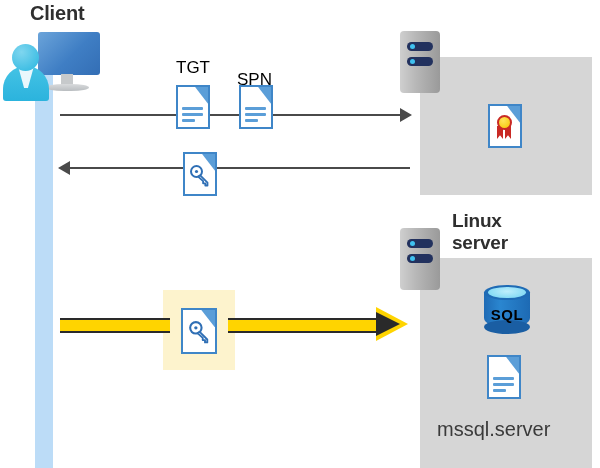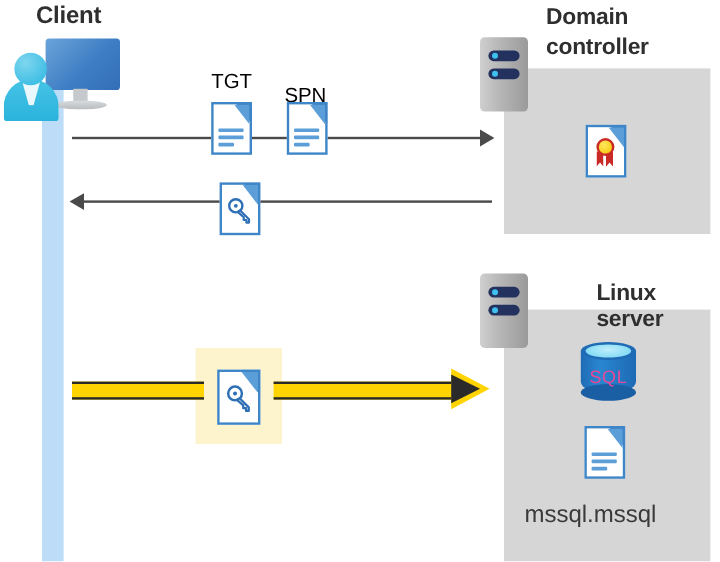--- a/index.html
+++ b/index.html
@@ -5,21 +5,21 @@
   html,body{margin:0;padding:0;background:#fff;}
   body{width:600px;height:468px;position:relative;overflow:hidden;
        font-family:"Liberation Sans","DejaVu Sans",sans-serif;}
   .stage{position:absolute;left:0;top:0;width:520px;height:468px;}
   .abs{position:absolute;}
 
   
   .title{font-weight:bold;color:#2f2f2f;letter-spacing:-0.2px;}
   #client-title{left:30px;top:2px;font-size:20px;}
   #dc-title{left:455px;top:2px;font-size:19px;line-height:25px;width:140px;}
-  #linux-title{left:452px;top:234px;font-size:19px;margin-left:45px;}
+  #linux-title{left:452px;top:210px;font-size:19px;}
 
   
   #lifeline{left:35px;top:70px;width:18px;height:398px;background:#bcdcf7;}
 
   
   .panel{background:#d6d6d6;}
   #dc-panel{left:420px;top:57px;width:172px;height:138px;}
   #linux-panel{left:420px;top:258px;width:172px;height:210px;}
 
   
@@ -107,36 +107,35 @@
   #sql-body{position:absolute;left:0;top:8px;width:46px;height:36px;
       background:linear-gradient(to right,#1f6bb5 0%,#2a86d0 35%,#1d6ab4 100%);
       border-radius:0 0 23px 23px/0 0 10px 10px;}
   #sql-bottom{position:absolute;left:0;top:36px;width:46px;height:14px;border-radius:50%;
       background:#1a5ea3;}
   #sql-top{position:absolute;left:0;top:1px;width:46px;height:15px;border-radius:50%;
       background:#1f6bb5;}
   #sql-top2{position:absolute;left:4px;top:3px;width:38px;height:11px;border-radius:50%;
       background:radial-gradient(ellipse at 50% 40%,#bfeefc,#6fd4f2);}
   #sql-text{position:absolute;left:0;top:22px;width:46px;text-align:center;
-      color:#ec4899;font-size:15px;font-weight:normal;letter-spacing:0.5px;}
+      color:#000000;font-size:15px;font-weight:bold;letter-spacing:0.5px;}
 
   #keytab-label{left:437px;top:418px;font-size:20px;color:#3a3a3a;}
 </style>
 </head>
 <body>
 
 <div class="stage">
 
   <div class="abs panel" id="dc-panel"></div>
   <div class="abs panel" id="linux-panel"></div>
 
   <div class="abs" id="lifeline"></div>
 
   <div class="abs title" id="client-title">Client</div>
-  <div class="abs title" id="dc-title">Domain controller</div>
   <div class="abs title" id="linux-title">Linux server</div>
 
   <div class="abs" id="client-monitor"></div>
   <div class="abs" id="client-neck"></div>
   <div class="abs" id="client-base"></div>
   <div class="abs" id="client-body"></div>
   <div class="abs" id="client-collar"></div>
   <div class="abs" id="client-head"></div>
 
   <div class="abs server" id="dc-server">
@@ -230,15 +229,15 @@
 
   <div class="doc" id="doc-keytab">
     <div class="page"></div>
       <div class="fold"></div>
       <div class="fold2"></div>
     <div class="txtline" style="left:6px;top:22px;width:21px;"></div>
     <div class="txtline" style="left:6px;top:28px;width:21px;"></div>
     <div class="txtline" style="left:6px;top:34px;width:13px;"></div>
   </div>
 
-  <div class="abs" id="keytab-label">mssql.mssql</div>
+  <div class="abs" id="keytab-label">mssql.server</div>
 
 </div>
 
 </body></html>

